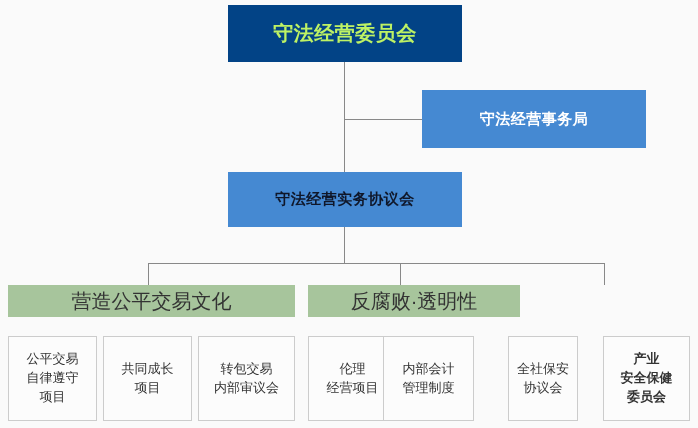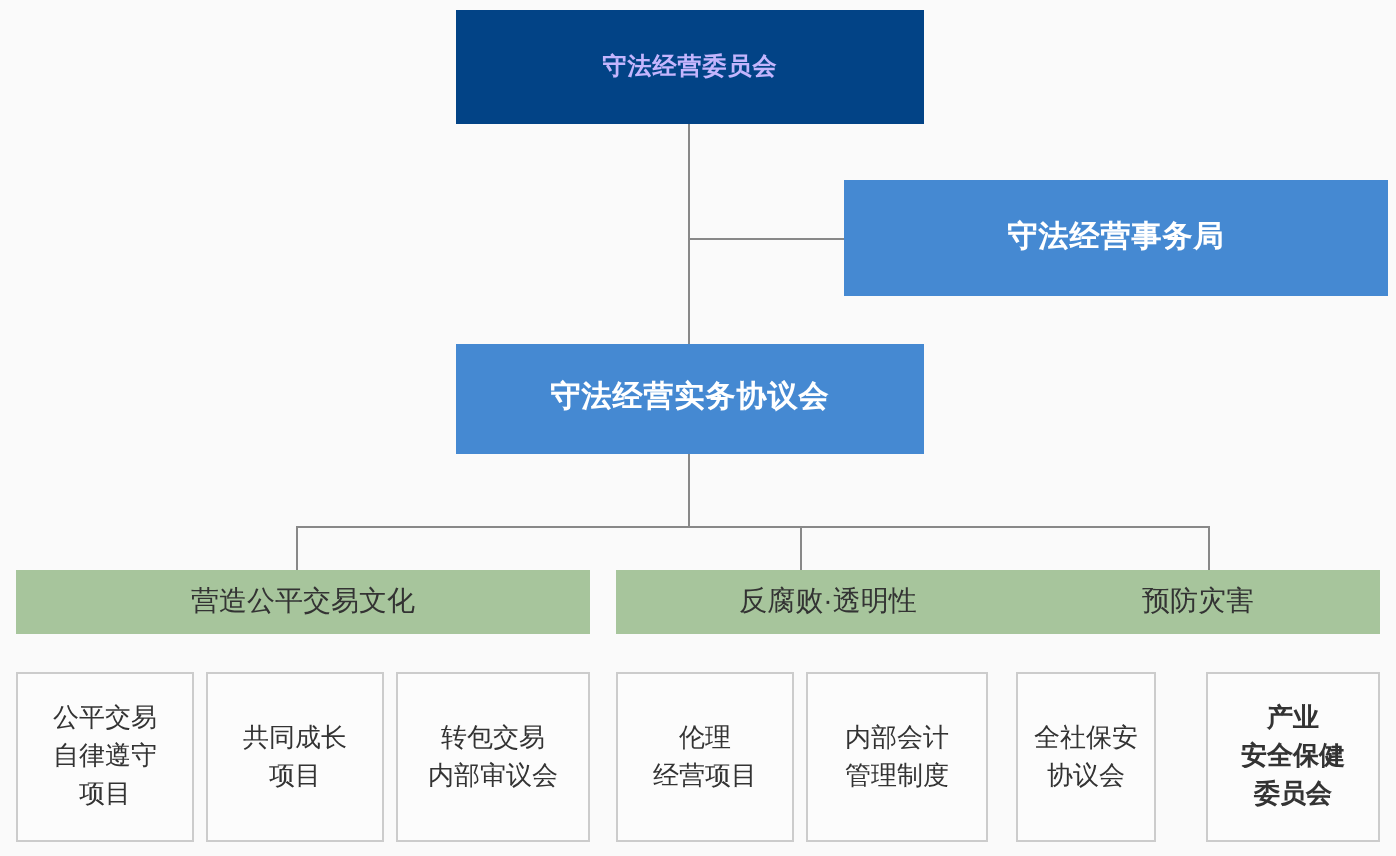--- a/index.html
+++ b/index.html
@@ -31,62 +31,62 @@
   }
 
   
   .box-committee {
     left: 228px;
     top: 5px;
     width: 234px;
     height: 57px;
     background: #004488;
     background: #024386;
-    color: #c4b5fd;
-    font-size: 12px;
+    color: #bef264;
+    font-size: 20px;
     font-weight: bold;
     letter-spacing: 0.5px;
   }
 
   .box-secretariat {
     left: 422px;
     top: 90px;
-    width: 272px;
+    width: 224px;
     height: 58px;
     background: #4488d0;
     background: #4589d2;
     color: #ffffff;
     font-size: 15px;
     font-weight: bold;
     letter-spacing: 0.5px;
   }
 
   .box-council {
     left: 228px;
     top: 172px;
     width: 234px;
     height: 55px;
     background: #4589d2;
-    color: #ffffff;
+    color: #0f172a;
     font-size: 15px;
     font-weight: bold;
     letter-spacing: 0.5px;
   }
 
   
   .group-header {
     position: absolute;
     box-sizing: border-box;
     display: flex;
     align-items: center;
     justify-content: center;
     text-align: center;
     background: #a7c59c;
     color: #333333;
-    font-size: 14px;
+    font-size: 20px;
     height: 32px;
     top: 285px;
   }
   .gh-0 { left: 8px;   width: 287px; }
   .gh-1 { left: 308px; width: 212px; }
   .gh-2 { left: 508px; width: 182px; }
 
   
   .leaf {
     position: absolute;
@@ -102,21 +102,21 @@
     line-height: 1.45;
     top: 336px;
     height: 85px;
   }
   
   .leaf-0-0 { left: 8px;   width: 89px; }
   .leaf-0-1 { left: 103px; width: 89px; }
   .leaf-0-2 { left: 198px; width: 97px; }
   
   .leaf-1-0 { left: 308px; width: 89px; }
-  .leaf-1-1 { left: 403px; width: 91px; }
+  .leaf-1-1 { left: 383px; width: 91px; }
   
   .leaf-2-0 { left: 508px; width: 70px; }
   .leaf-2-1 { left: 603px; width: 87px; font-weight: bold; }
 
   
   .conn {
     position: absolute;
     background: #888888;
   }
   .conn-v { width: 1px; }
@@ -149,21 +149,20 @@
   <div class="conn conn-v drop-2"></div>
 
   <div class="box box-committee">守法经营委员会</div>
 
   <div class="box box-secretariat">守法经营事务局</div>
 
   <div class="box box-council">守法经营实务协议会</div>
 
   <div class="group-header gh-0">营造公平交易文化</div>
   <div class="group-header gh-1">反腐败·透明性</div>
-  <div class="group-header gh-2">预防灾害</div>
 
   <div class="leaf leaf-0-0">
     <span>公平交易<br>自律遵守<br>项目</span>
   </div>
   <div class="leaf leaf-0-1">
     <span>共同成长<br>项目</span>
   </div>
   <div class="leaf leaf-0-2">
     <span>转包交易<br>内部审议会</span>
   </div>

